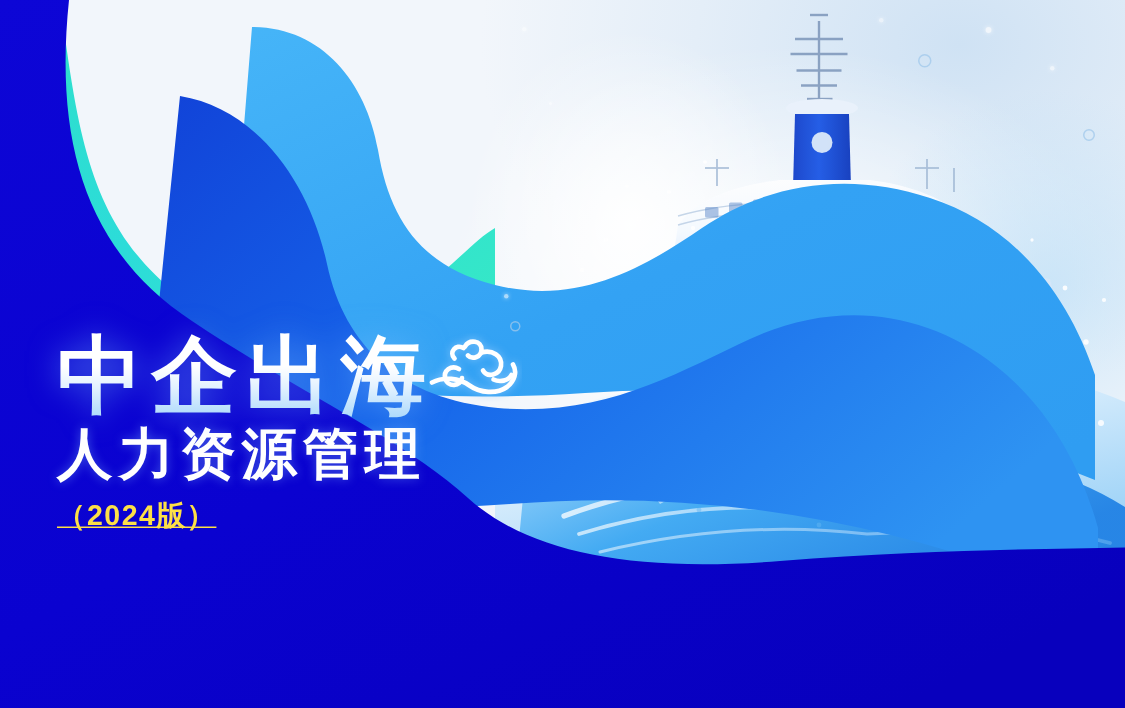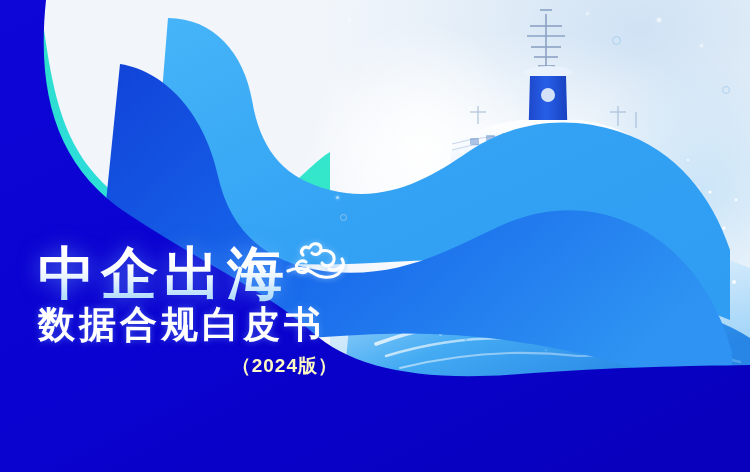--- a/index.html
+++ b/index.html
@@ -37,24 +37,24 @@
     white-space:nowrap;
     display:inline-block;
   }
   .t-sub{
     font-size:37px;font-weight:700;letter-spacing:4px;color:#ffffff;
     line-height:1.25;white-space:nowrap;
     text-shadow:0 0 7px rgba(130,190,255,.45);
   }
   .t-ver{
     margin-top:5px;
-    font-size:19px;font-weight:700;color:#fef9c3;letter-spacing:1px;
-    text-align:right;width:300px;
-  }
-  #mainrow{position:relative;display:flex;align-items:flex-start;margin-top:22px;}
+    font-size:19px;font-weight:700;color:#fde047;letter-spacing:1px;
+    text-align:left;width:300px;text-decoration:underline;
+  }
+  #mainrow{position:relative;display:flex;align-items:center;}
   #cloudmark{position:relative;left:-4px;bottom:6px;}
 </style>
 </head>
 <body>
 
 <div id="poster">
 
   <div class="layer" id="sky"></div>
 
   <svg class="layer" viewBox="0 0 750 472">
@@ -383,17 +383,17 @@
           <path d="M24 9 C27 4, 35 5, 35 11 C35 16, 29 18, 26 15"></path>
           <path d="M17 17 C13 13, 18 7, 23 10"></path>
           <path d="M35 13 C42 11, 49 15, 48 22 C47 28, 39 30, 36 25"></path>
           <path d="M20 24 C15 21, 9 25, 11 31 C13 36, 21 36, 22 30"></path>
           <path d="M2 33 C10 29, 20 30, 27 35 C34 40, 45 41, 52 36 C57 32, 59 26, 56 21"></path>
           <path d="M43 31 C47 33, 53 32, 55 28"></path>
         </g>
       </svg>
     </div>
 
-    <div class="t-sub">数据合规白皮书</div>
+    <div class="t-sub">人力资源管理</div>
     <div class="t-ver">（2024版）</div>
   </div>
 
 </div>
 
 </body></html>

